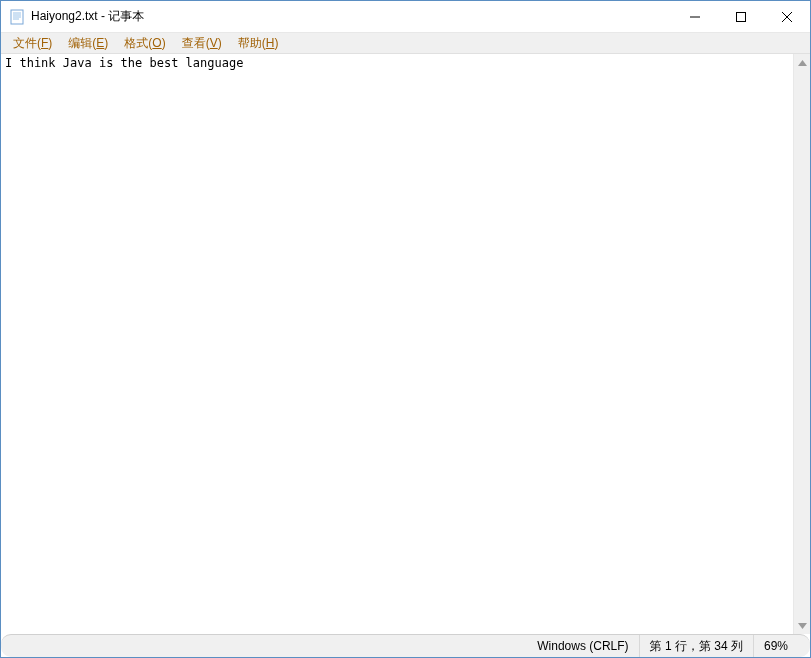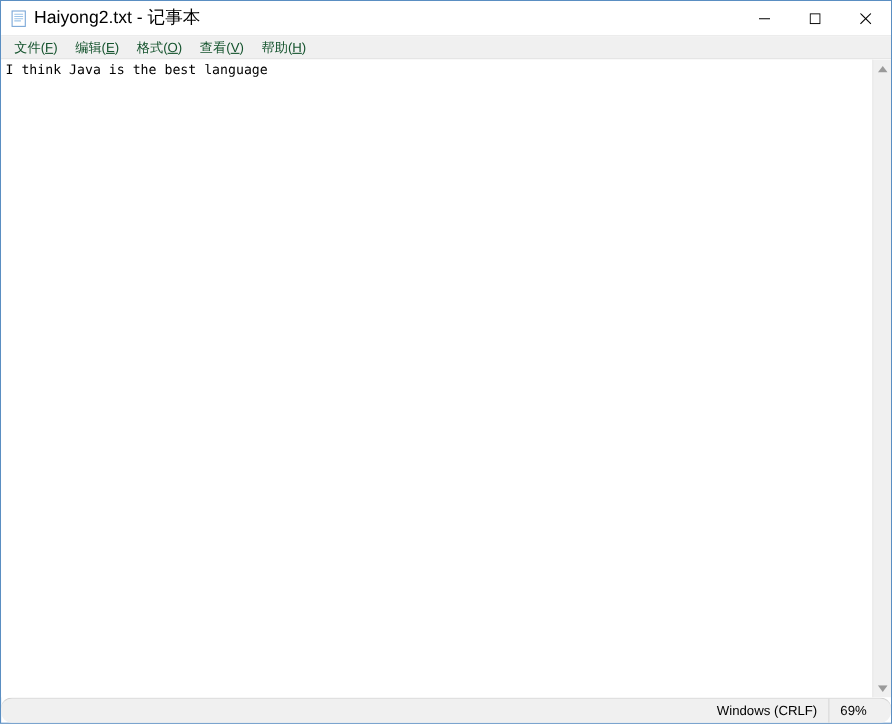--- a/index.html
+++ b/index.html
@@ -32,21 +32,21 @@
       padding-left: 8px;
       flex-shrink: 0;
     }
     .titlebar-icon {
       width: 16px;
       height: 16px;
       margin-right: 6px;
       flex-shrink: 0;
     }
     .titlebar-title {
-      font-size: 16px;
+      font-size: 12px;
       color: #000;
       flex: 1;
       white-space: nowrap;
     }
     .titlebar-controls {
       display: flex;
       height: 100%;
     }
     .titlebar-btn {
       width: 46px;
@@ -66,21 +66,21 @@
       align-items: center;
       background: #f0f0f0;
       border-bottom: 1px solid #e0e0e0;
       padding-left: 4px;
       flex-shrink: 0;
       font-size: 12px;
     }
     .menu-item {
       padding: 1px 8px;
       cursor: default;
-      color: #14532d;
+      color: #a16207;
     }
     .menu-item .accel {
       text-decoration: underline;
     }
     .content-area {
       flex: 1;
       display: flex;
       background: #fff;
       overflow: hidden;
     }
@@ -197,15 +197,16 @@
         <svg width="9" height="6" viewBox="0 0 9 6">
             <path d="M4.5 6 L9 0 L0 0 Z" fill="#9a9a9a"></path>
           </svg>
       </div>
     </div>
   </div>
 
   <div class="statusbar">
     <div class="status-spacer"></div>
     <div class="status-cell first">Windows (CRLF)</div>
+    <div class="status-cell">第 1 行，第 34 列</div>
     <div class="status-cell status-zoom">69%</div>
   </div>
 </div>
 
 </body></html>

